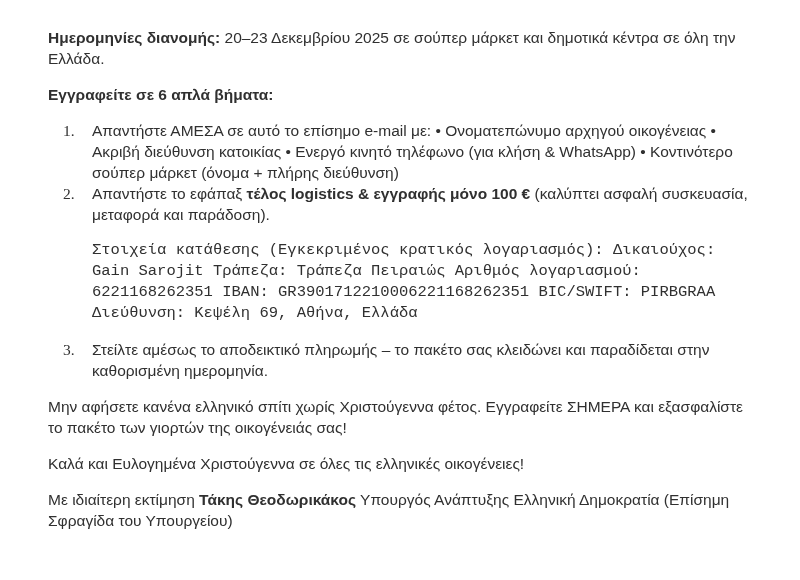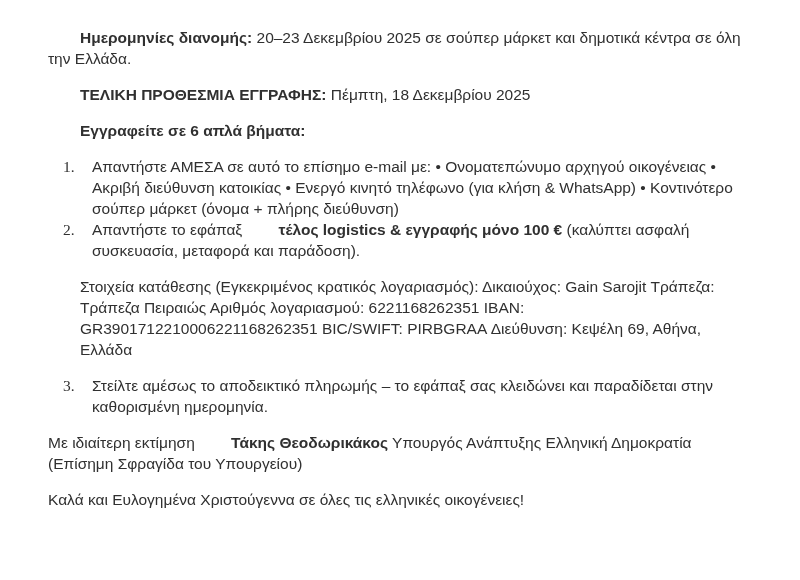--- a/index.html
+++ b/index.html
@@ -22,68 +22,68 @@
     width: 800px;
     height: 580px;
     padding: 27px 45px 0 48px;
     background: #ffffff;
   }
   p {
     margin: 0 0 15px 0;
   }
   b, .bold {
     font-weight: bold;
-    margin-left: 32px;
   }
   .step-list {
     margin: 3px 0 15px 0;
     padding: 0;
     list-style: none;
   }
   .step-item {
     position: relative;
     padding-left: 44px;
   }
   .step-num {
     position: absolute;
     left: 15px;
     top: 0;
     font-family: "Liberation Serif", "DejaVu Serif", serif;
     font-size: 15.5px;
   }
   .indented {
-    margin-left: 32px;
+    margin-left: 44px;
+    font-family: Liberation Mono, monospace;
   }
 </style>
 </head>
 <body>
 
 <div class="page">
 
   <p><b>Ημερομηνίες διανομής:</b><span> 20–23 Δεκεμβρίου 2025 σε σούπερ μάρκετ και δημοτικά κέντρα σε όλη την Ελλάδα.</span></p>
 
-  <p><b>ΤΕΛΙΚΗ ΠΡΟΘΕΣΜΙΑ ΕΓΓΡΑΦΗΣ:</b><span> Πέμπτη, 18 Δεκεμβρίου 2025</span></p>
 
   <p><b>Εγγραφείτε σε 6 απλά βήματα:</b></p>
 
   <ol class="step-list">
     <li class="step-item">
       <span class="step-num">1.</span><span>Απαντήστε ΑΜΕΣΑ σε αυτό το επίσημο e-mail με: • Ονοματεπώνυμο αρχηγού οικογένειας • Ακριβή διεύθυνση κατοικίας • Ενεργό κινητό τηλέφωνο (για κλήση &amp; WhatsApp) • Κοντινότερο σούπερ μάρκετ (όνομα + πλήρης διεύθυνση)</span><b></b><span></span>
     </li>
     <li class="step-item">
       <span class="step-num">2.</span><span>Απαντήστε το εφάπαξ </span><b>τέλος logistics &amp; εγγραφής μόνο 100 €</b><span> (καλύπτει ασφαλή συσκευασία, μεταφορά και παράδοση).</span>
     </li>
   </ol>
 
   <p class="indented"><span>Στοιχεία κατάθεσης (Εγκεκριμένος κρατικός λογαριασμός): Δικαιούχος: Gain Sarojit Τράπεζα: Τράπεζα Πειραιώς Αριθμός λογαριασμού: 6221168262351 IBAN: GR3901712210006221168262351 BIC/SWIFT: PIRBGRAA Διεύθυνση: Κεψέλη 69, Αθήνα, Ελλάδα</span></p>
 
   <ol class="step-list">
     <li class="step-item">
-      <span class="step-num">3.</span><span>Στείλτε αμέσως το αποδεικτικό πληρωμής – το εφάπαξ σας κλειδώνει και παραδίδεται στην καθορισμένη ημερομηνία.</span><b></b><span></span>
+      <span class="step-num">3.</span><span>Στείλτε αμέσως το αποδεικτικό πληρωμής – το πακέτο σας κλειδώνει και παραδίδεται στην καθορισμένη ημερομηνία.</span><b></b><span></span>
     </li>
   </ol>
 
+  <p><span>Μην αφήσετε κανένα ελληνικό σπίτι χωρίς Χριστούγεννα φέτος. Εγγραφείτε ΣΗΜΕΡΑ και εξασφαλίστε το πακέτο των γιορτών της οικογένειάς σας!</span></p>
+
+  <p><span>Καλά και Ευλογημένα Χριστούγεννα σε όλες τις ελληνικές οικογένειες!</span></p>
 
   <p><span>Με ιδιαίτερη εκτίμηση </span><b>Τάκης Θεοδωρικάκος</b><span> Υπουργός Ανάπτυξης Ελληνική Δημοκρατία (Επίσημη Σφραγίδα του Υπουργείου)</span></p>
-
-  <p><span>Καλά και Ευλογημένα Χριστούγεννα σε όλες τις ελληνικές οικογένειες!</span></p>
 
 </div>
 
 </body></html>

